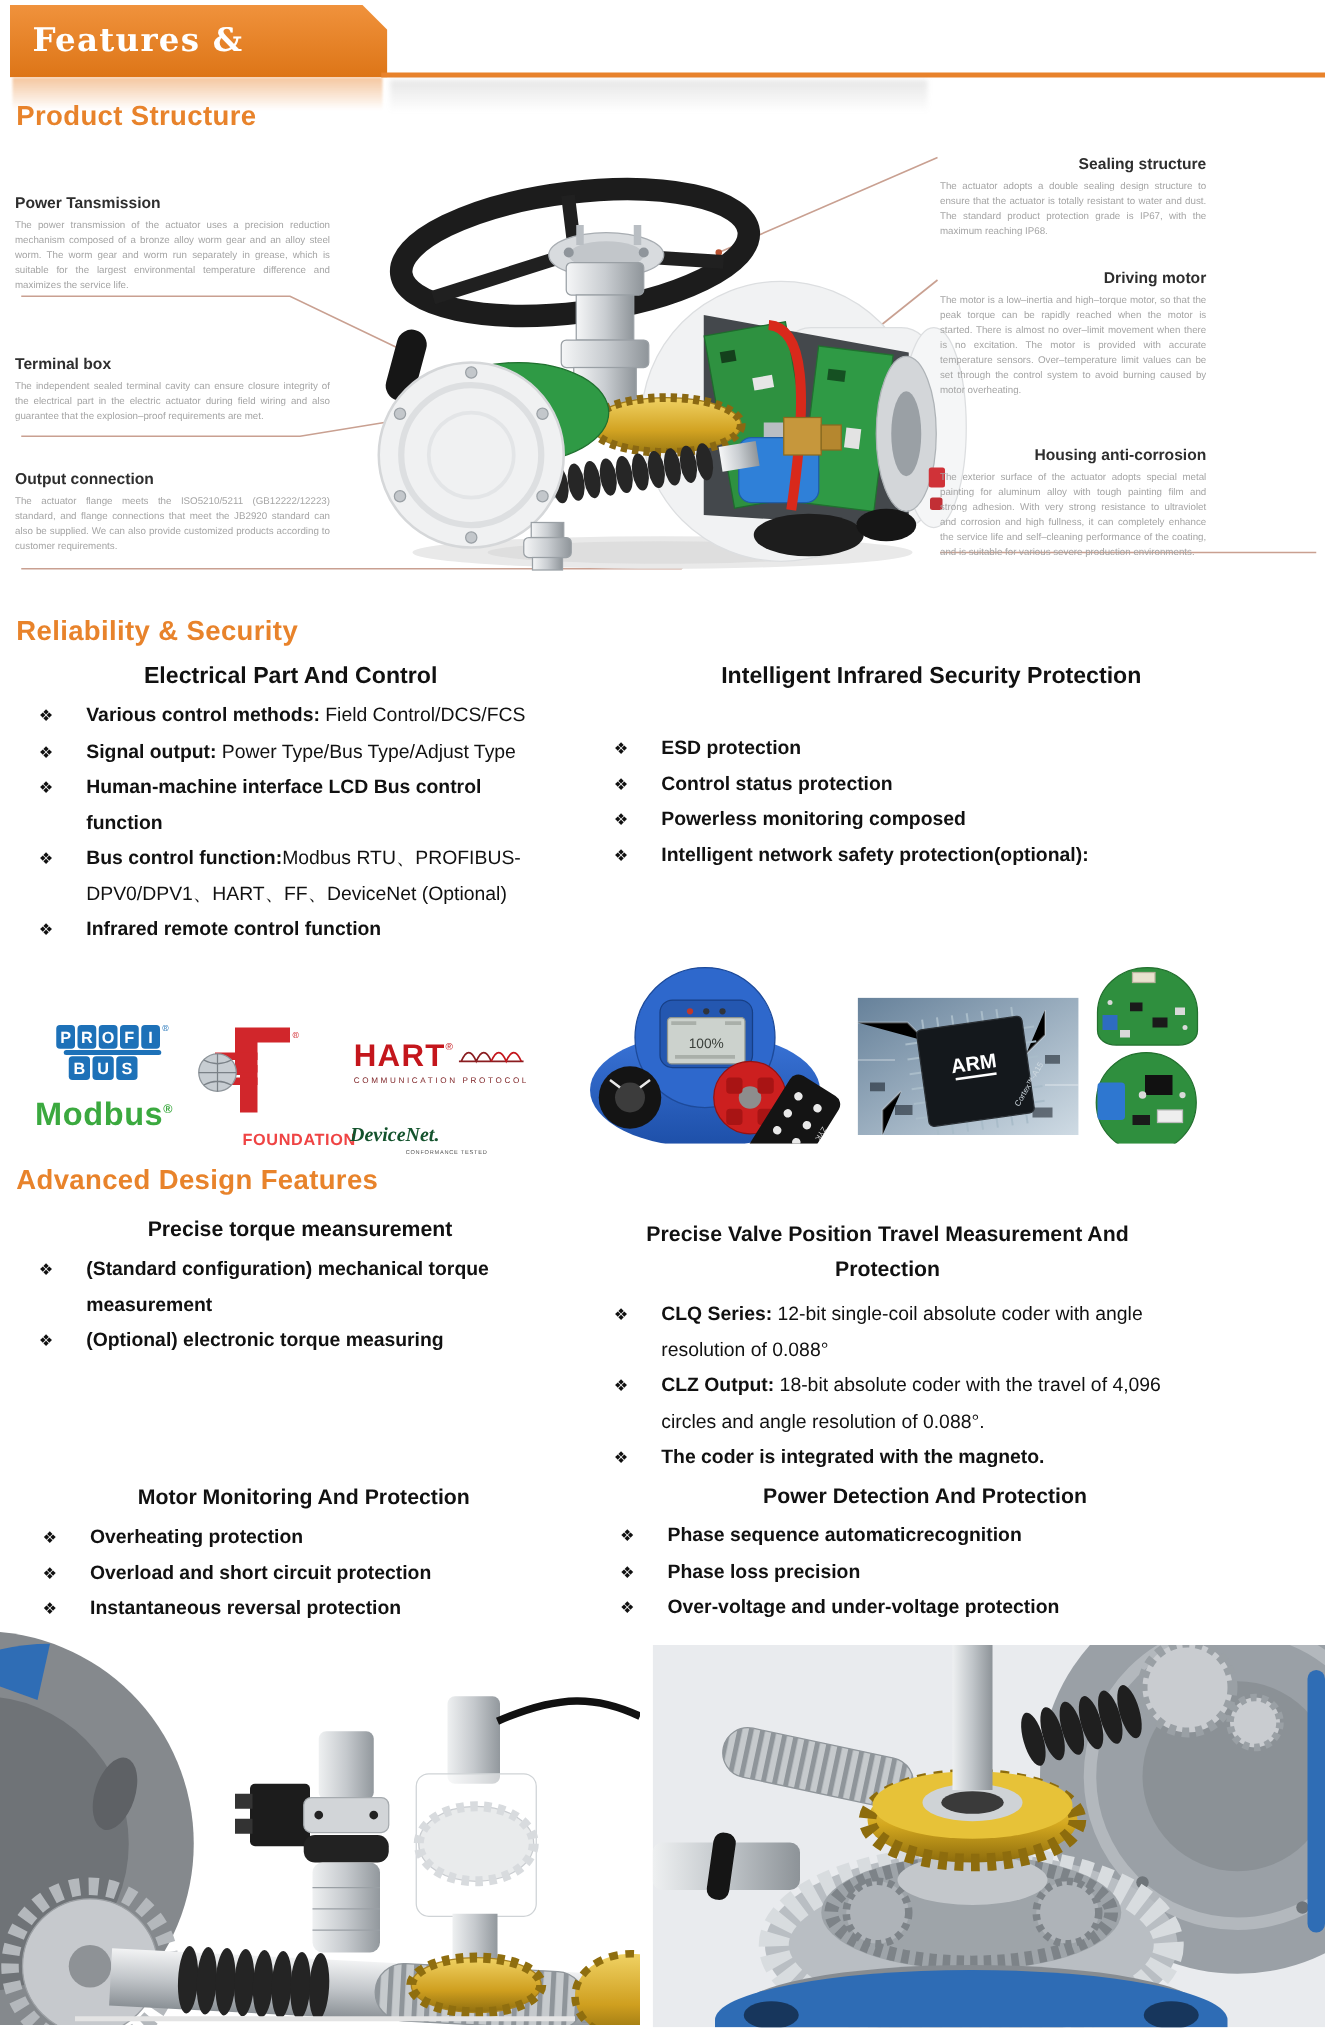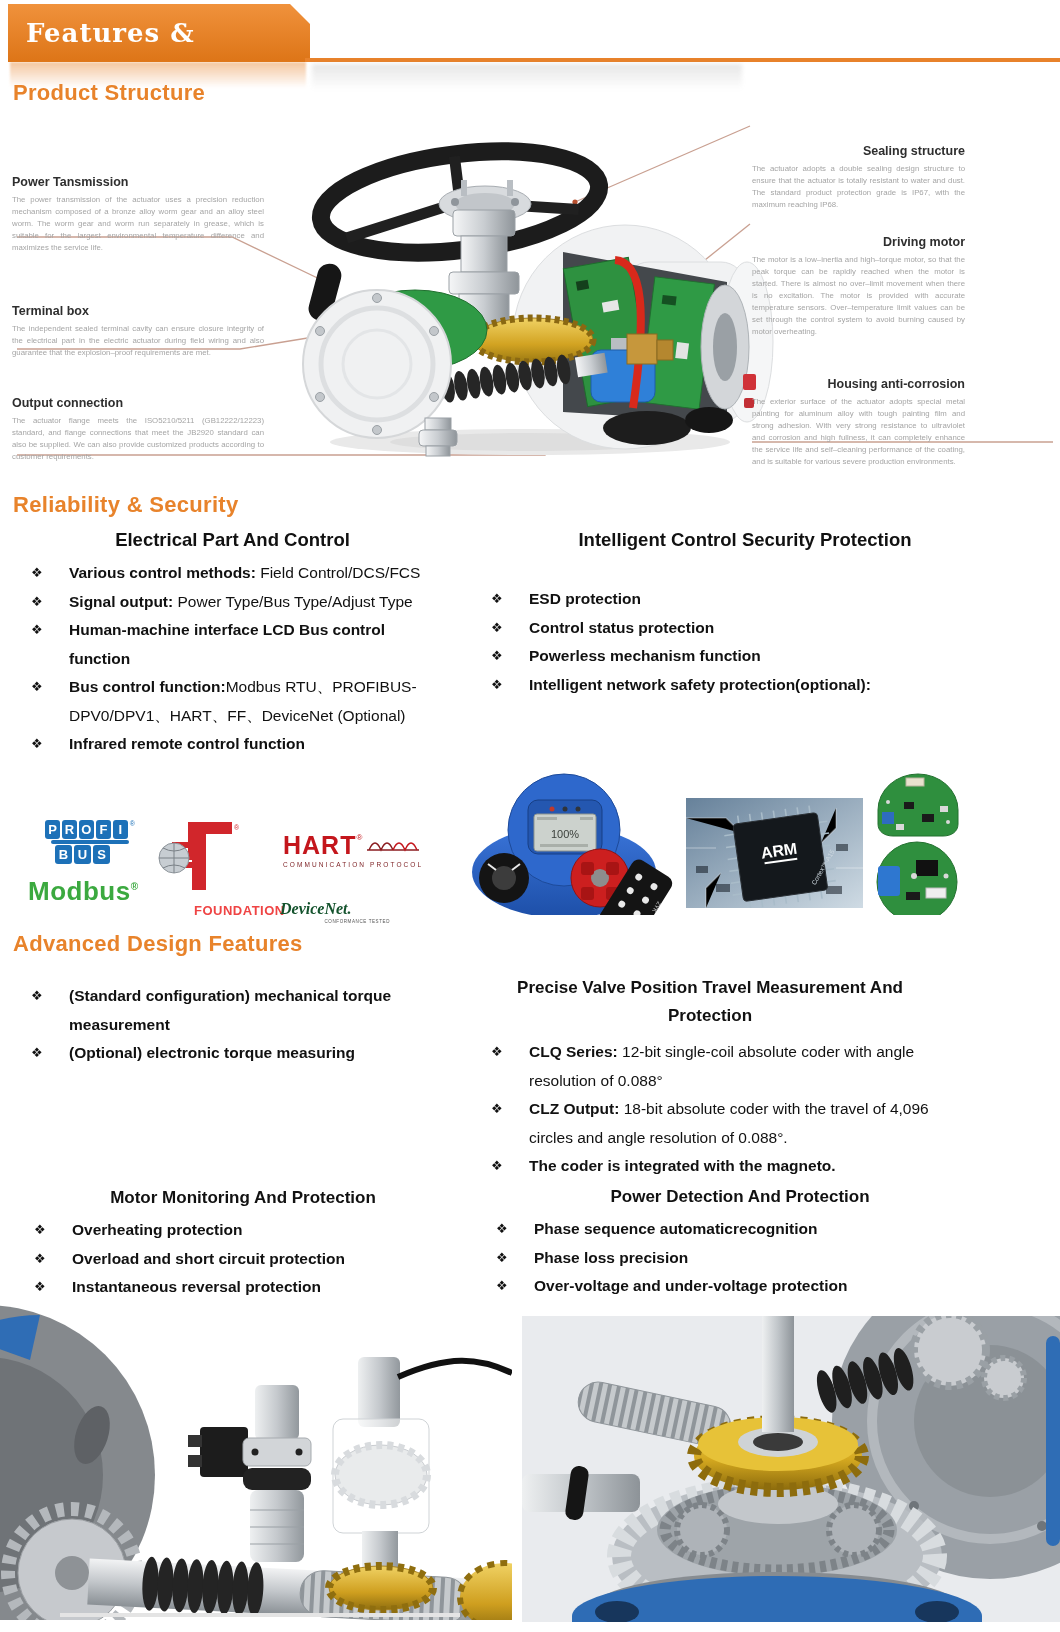--- a/index.html
+++ b/index.html
@@ -15,21 +15,21 @@
   .banner-line{position:absolute;left:305px;top:58px;width:755px;height:4px;background:#e8822b;}
   .banner-fade{position:absolute;left:10px;top:62px;width:296px;height:26px;
           background:linear-gradient(rgba(232,130,43,.45),rgba(232,130,43,0));filter:blur(1px);}
   .banner-smudge{position:absolute;left:312px;top:64px;width:430px;height:26px;
           background:linear-gradient(rgba(120,120,120,.18),rgba(120,120,120,0));filter:blur(2px);}
 
   .sec-title{position:absolute;margin:0;color:#e8832b;font-weight:bold;font-size:22px;letter-spacing:.3px;}
 
   
   .diagram{position:absolute;left:0;top:112px;width:1060px;height:352px;}
-  .anno{position:absolute;margin-top:20px;}
+  .anno{position:absolute;}
   .anno h4{margin:0 0 5px 0;font-size:12.5px;font-weight:bold;color:#2e2e2e;}
   .anno p{margin:0;font-size:7.8px;line-height:1.55;color:#a5a5a5;text-align:justify;}
   .anno.right h4{text-align:right;}
 
   
   .col{position:absolute;}
   .col h3{margin:0;font-size:18.5px;font-weight:bold;color:#111;text-align:center;}
   .col ul{list-style:none;margin:0;padding:0;}
   .col li{display:flex;font-size:15.5px;line-height:28.5px;color:#111;}
   .col li .blt{flex:none;width:38px;padding-left:6px;font-size:13px;}
@@ -243,33 +243,33 @@
           <span class="txt"><span class="b">Bus control function:</span><span>Modbus RTU、PROFIBUS-DPV0/DPV1、HART、FF、DeviceNet (Optional)</span></span>
         </li>
       <li>
           <span class="blt">❖</span>
           <span class="txt"><span class="b">Infrared remote control function</span><span></span></span>
         </li>
     </ul>
   </div>
 
   <div class="col" style="left:485px;top:529px;width:520px;">
-    <h3>Intelligent Control Security Protection</h3>
+    <h3>Intelligent Infrared Security Protection</h3>
     <ul class="gap-lg">
       <li>
           <span class="blt">❖</span>
           <span class="txt allb">ESD protection</span>
         </li>
       <li>
           <span class="blt">❖</span>
           <span class="txt allb">Control status protection</span>
         </li>
       <li>
           <span class="blt">❖</span>
-          <span class="txt allb">Powerless mechanism function</span>
+          <span class="txt allb">Powerless monitoring composed</span>
         </li>
       <li>
           <span class="blt">❖</span>
           <span class="txt allb">Intelligent network safety protection(optional):</span>
         </li>
     </ul>
   </div>
 
   <div class="logo" style="left:45px;top:820px;width:90px;">
     <div class="pb-row">
@@ -412,20 +412,21 @@
       <rect x="60" y="116" width="20" height="10" fill="#eee" stroke="#bbb"></rect>
       <rect x="40" y="120" width="14" height="8" fill="#1a1a1a"></rect>
       <circle cx="48" cy="104" r="3" fill="#d9d9d9"></circle>
         <circle cx="80" cy="104" r="2.5" fill="#d9d9d9"></circle>
     </svg>
   </div>
 
   <h2 class="sec-title" style="left:13px;top:931px;">Advanced Design Features</h2>
 
   <div class="col" style="left:25px;top:974px;width:430px;">
+    <h3 style="font-size:17px;">Precise torque meansurement</h3>
     <ul class="gap-sm">
       <li>
           <span class="blt">❖</span>
           <span class="txt allb">(Standard configuration) mechanical torque measurement</span>
         </li>
       <li>
           <span class="blt">❖</span>
           <span class="txt allb">(Optional) electronic torque measuring</span>
         </li>
     </ul>

